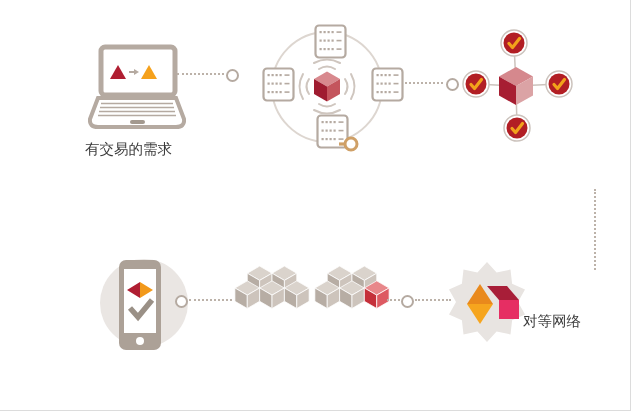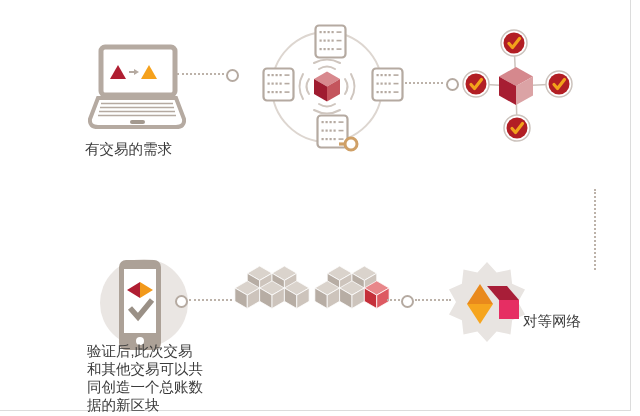--- a/index.html
+++ b/index.html
@@ -134,24 +134,20 @@
 
   <svg class="abs" style="left:98px;top:256px" width="92" height="96" viewBox="0 0 92 96">
     <circle cx="46" cy="47" r="44" fill="#eae6e3"></circle>
     <rect x="21" y="4" width="42" height="90" rx="7" fill="#aca197"></rect>
     <rect x="26" y="13" width="32" height="64" fill="#fff"></rect>
     <circle cx="42" cy="85" r="4" fill="#fff"></circle>
     <polygon points="29,34 42,26 42,42" fill="#b01e32"></polygon>
     <polygon points="55,34 42,26 42,42" fill="#f2991b"></polygon>
     <path d="M32,52 L40,61 L54,44" stroke="#9a9086" stroke-width="5.5" fill="none"></path>
   </svg>
-  <div class="desc" style="left:87px;top:342px;width:124px">验证后,此次交易
-和其他交易可以共
-同创造一个总账数
-据的新区块</div>
 
   <div class="ring" style="left:175px;top:295px"></div>
   <div class="dot-h" style="left:189px;top:299px;width:43px"></div>
 
   <svg class="abs" style="left:233px;top:266px" width="158" height="44" viewBox="0 0 166 46">
     <defs>
       <g id="qube">
         <polygon points="13,0 26,7.5 13,15 0,7.5" fill="#dad3cc" stroke="#fff" stroke-width="0.8"></polygon>
         <polygon points="0,7.5 13,15 13,29 0,21.5" fill="#b7ada4" stroke="#fff" stroke-width="0.8"></polygon>
         <polygon points="26,7.5 13,15 13,29 26,21.5" fill="#cdc4bc" stroke="#fff" stroke-width="0.8"></polygon>

